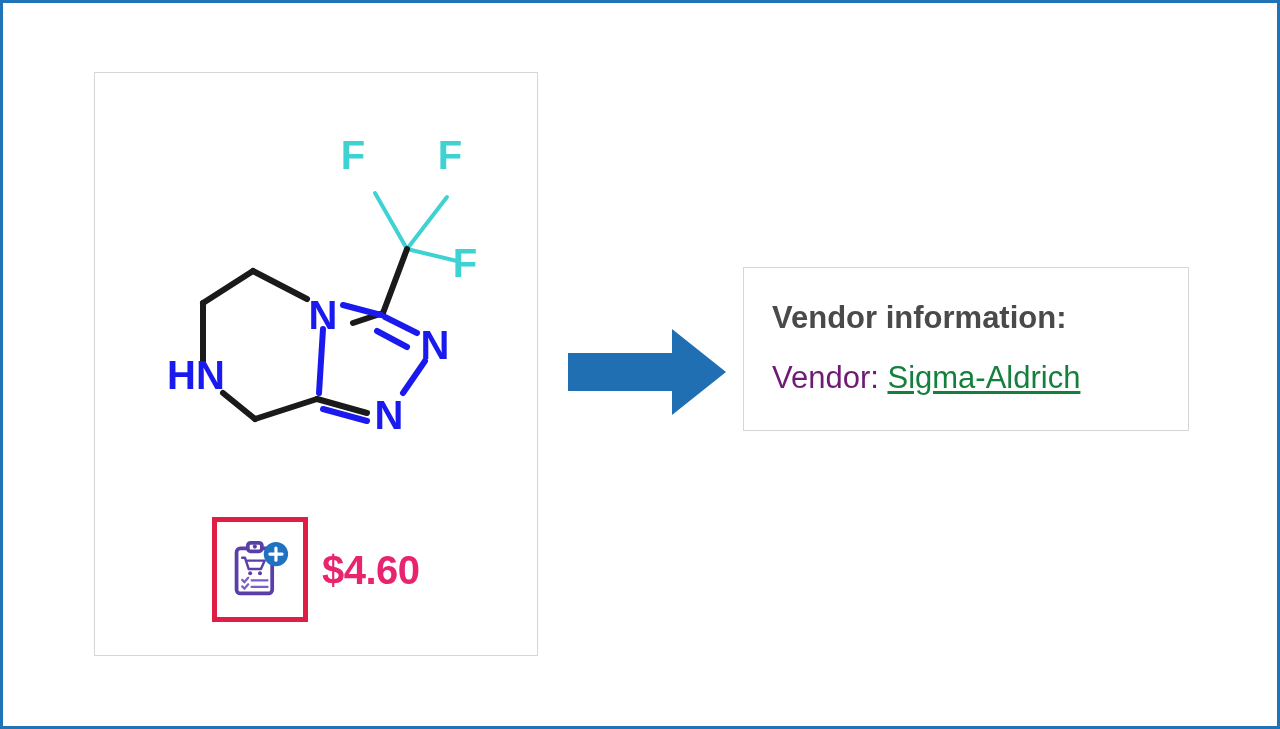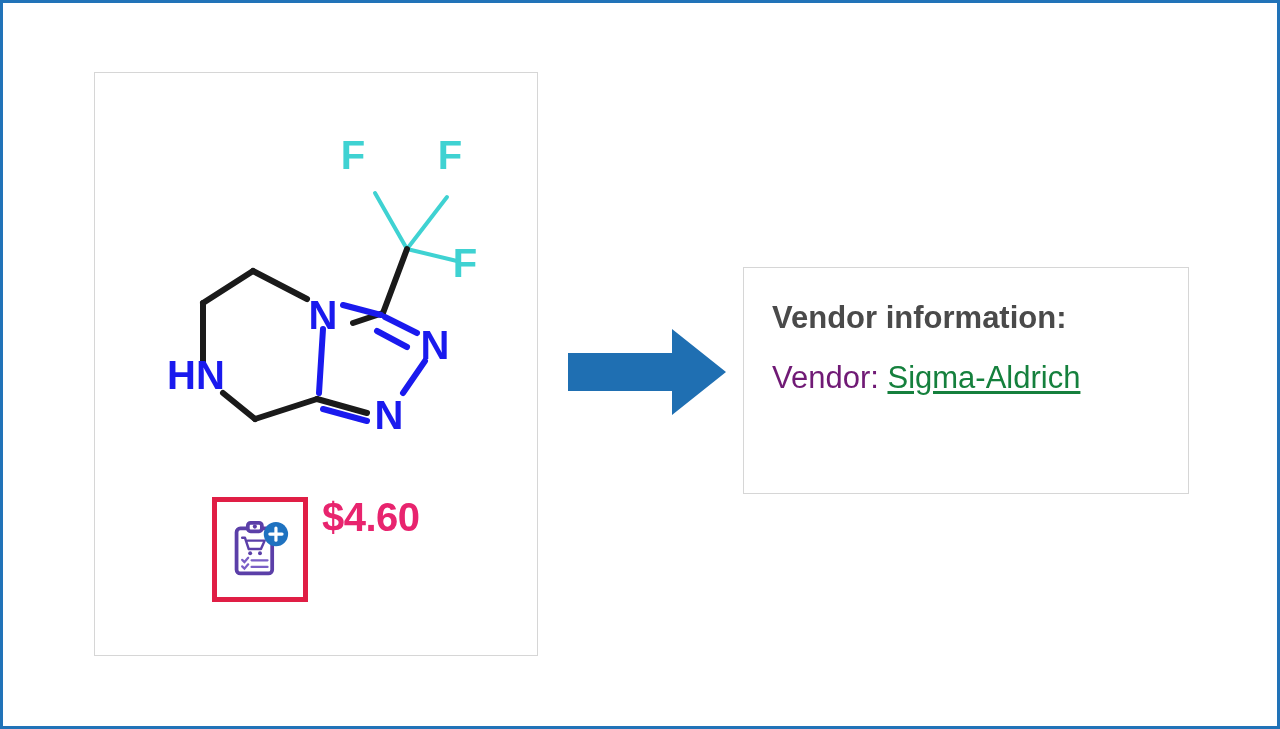--- a/index.html
+++ b/index.html
@@ -46,22 +46,23 @@
   #structure-figure svg {
     display: block;
     width: 444px;
     height: 420px;
   }
 
   
   #purchase-row {
     position: absolute;
     left: 117px;
-    top: 424px;
+    top: 444px;
     display: flex;
+    align-items: center;
   }
 
   #add-to-cart-button {
     width: 96px;
     height: 105px;
     box-sizing: border-box;
     border: 5px solid #e01e45;
     background: #ffffff;
     display: flex;
     align-items: center;
@@ -97,21 +98,21 @@
     width: 158px;
     height: 86px;
   }
 
   
   #vendor-panel {
     position: absolute;
     left: 740px;
     top: 264px;
     width: 446px;
-    height: 227px;
+    height: 164px;
     box-sizing: border-box;
     background: #ffffff;
     border: 1px solid #d6d6d6;
     padding: 32px 28px 0 28px;
   }
 
   #vendor-panel-title {
     color: #4a4a4a;
     font-size: 31px;
     font-weight: bold;

